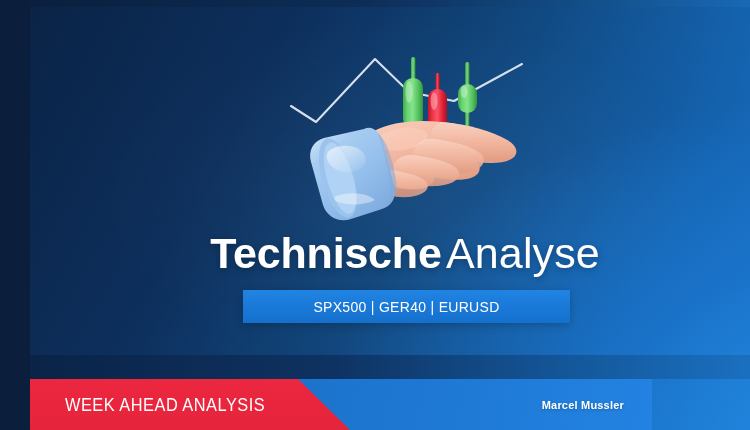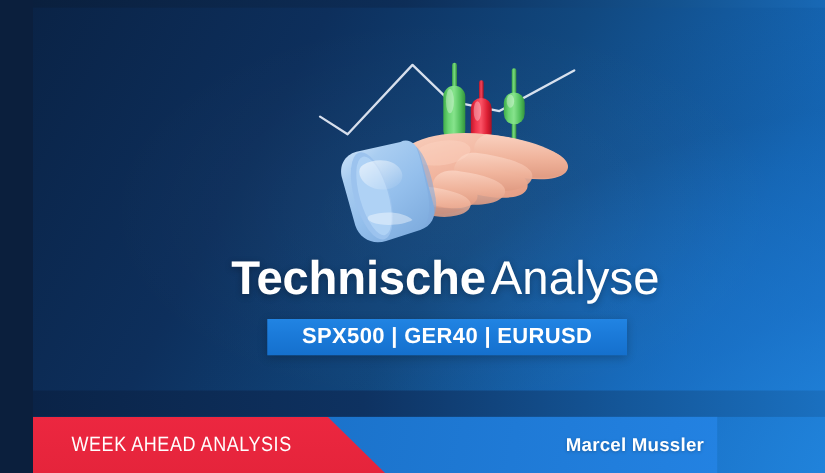--- a/index.html
+++ b/index.html
@@ -77,22 +77,22 @@
     top: 290px;
     width: 327px;
     height: 33px;
     background: linear-gradient(180deg, #2184e3 0%, #1a79d8 50%, #1570cd 100%);
     display: flex;
     align-items: center;
     justify-content: center;
     box-shadow: 0 2px 8px rgba(0,0,0,0.22);
   }
   .symbol-badge span {
-    font-size: 20px;
-    font-weight: 700;
+    font-size: 14px;
+    font-weight: 400;
     color: #ffffff;
     letter-spacing: 0.3px;
   }
 
   
   .footer-darkband {
     position: absolute;
     left: 0;
     top: 355px;
     width: 750px;
@@ -126,26 +126,26 @@
     align-items: center;
     font-size: 19px;
     font-weight: 400;
     color: #ffffff;
     letter-spacing: 0.6px;
     transform: scaleX(0.86);
     transform-origin: left center;
   }
   .footer-author {
     position: absolute;
-    right: 12px;
+    right: 28px;
     top: 0;
     height: 51px;
     display: flex;
     align-items: center;
-    font-size: 17px;
+    font-size: 11px;
     font-weight: 700;
     color: #ffffff;
     letter-spacing: 0.2px;
     text-shadow: 0 1px 3px rgba(0,0,0,0.25);
   }
 </style>
 </head>
 <body>
 
 <div class="banner">

